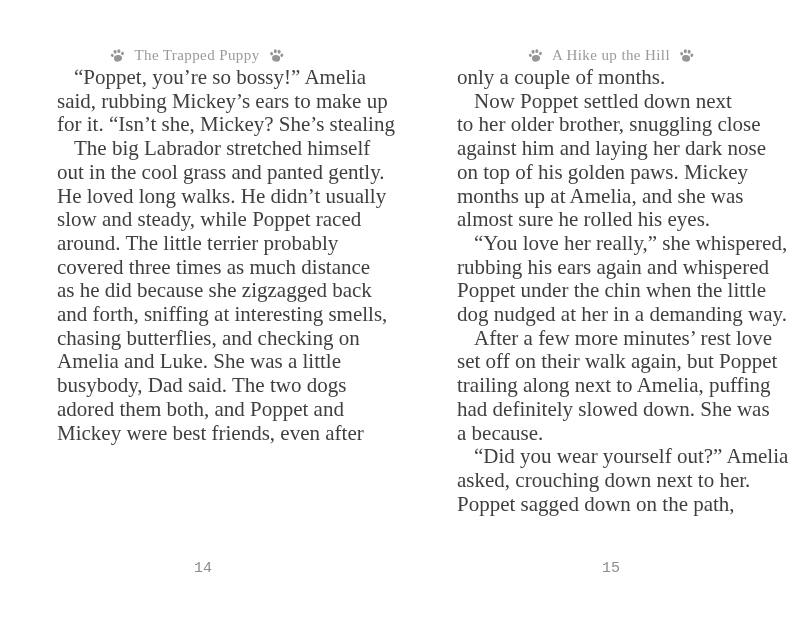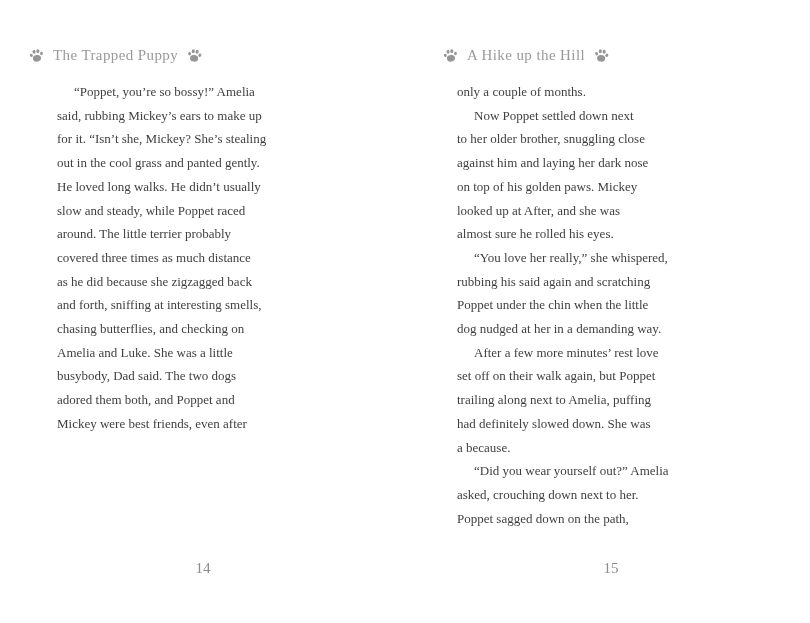--- a/index.html
+++ b/index.html
@@ -27,21 +27,21 @@
   }
   .page.left  { left: 57px; }
   .page.right { left: 457px; }
 
   .chapter-header {
     position: absolute;
     top: 47px;
     left: 0;
     right: 0;
     display: flex;
-    justify-content: flex-start;
+    justify-content: center;
     align-items: center;
     gap: 9px;
     color: var(--header-text, #9a9a9a);
     font-size: 15px;
     letter-spacing: 0.4px;
     white-space: nowrap;
   }
   .page.left  .chapter-header { transform: translateX(-28px); }
   .page.right .chapter-header { transform: translateX(-14px); }
 
@@ -49,38 +49,39 @@
     width: 15px;
     height: 15px;
     fill: var(--paw-icon, #969696);
     flex: 0 0 auto;
   }
   .paw.tilt-left  { transform: rotate(-10deg); }
   .paw.tilt-right { transform: rotate(8deg); }
 
   .page-body {
     position: absolute;
-    top: 80px;
+    top: 66px;
     left: 0;
     right: 0;
     color: var(--body-text, #3f3f3f);
-    font-size: 13px;
+    font-size: 21px;
     line-height: 23.7px;
   }
   .line { white-space: nowrap; }
   .line.indent { padding-left: 17px; }
 
   .page-number {
     position: absolute;
     top: 560px;
     left: 0;
     right: 0;
     text-align: center;
     color: var(--page-number, #8c8c8c);
     font-size: 15px;
+    font-family: Liberation Mono, monospace;
   }
   .page.left  .page-number { transform: translateX(-22px); }
   .page.right .page-number { transform: translateX(-14px); }
 </style>
 </head>
 <body>
 
 <svg width="0" height="0" style="position:absolute" aria-hidden="true">
   <defs>
     <g id="paw-shape">
@@ -102,20 +103,21 @@
         </svg>
       <span>The Trapped Puppy</span>
       <svg class="paw tilt-right" viewBox="0 0 20 20">
           <use href="#paw-shape"></use>
         </svg>
     </div>
     <div class="page-body">
         <div class="line indent">“Poppet, you’re so bossy!” Amelia</div>
         <div class="line">said, rubbing Mickey’s ears to make up</div>
         <div class="line">for it. “Isn’t she, Mickey? She’s stealing</div>
+        <div class="line indent">The big Labrador stretched himself</div>
         <div class="line">out in the cool grass and panted gently.</div>
         <div class="line">He loved long walks. He didn’t usually</div>
         <div class="line">slow and steady, while Poppet raced</div>
         <div class="line">around. The little terrier probably</div>
         <div class="line">covered three times as much distance</div>
         <div class="line">as he did because she zigzagged back</div>
         <div class="line">and forth, sniffing at interesting smells,</div>
         <div class="line">chasing butterflies, and checking on</div>
         <div class="line">Amelia and Luke. She was a little</div>
         <div class="line">busybody, Dad said. The two dogs</div>
@@ -134,24 +136,24 @@
       <svg class="paw tilt-right" viewBox="0 0 20 20">
           <use href="#paw-shape"></use>
         </svg>
     </div>
     <div class="page-body">
         <div class="line">only a couple of months.</div>
         <div class="line indent">Now Poppet settled down next</div>
         <div class="line">to her older brother, snuggling close</div>
         <div class="line">against him and laying her dark nose</div>
         <div class="line">on top of his golden paws. Mickey</div>
-        <div class="line">looked up at After, and she was</div>
+        <div class="line">months up at Amelia, and she was</div>
         <div class="line">almost sure he rolled his eyes.</div>
         <div class="line indent">“You love her really,” she whispered,</div>
-        <div class="line">rubbing his said again and scratching</div>
+        <div class="line">rubbing his ears again and whispered</div>
         <div class="line">Poppet under the chin when the little</div>
         <div class="line">dog nudged at her in a demanding way.</div>
         <div class="line indent">After a few more minutes’ rest love</div>
         <div class="line">set off on their walk again, but Poppet</div>
         <div class="line">trailing along next to Amelia, puffing</div>
         <div class="line">had definitely slowed down. She was</div>
         <div class="line">a because.</div>
         <div class="line indent">“Did you wear yourself out?” Amelia</div>
         <div class="line">asked, crouching down next to her.</div>
         <div class="line">Poppet sagged down on the path,</div>

